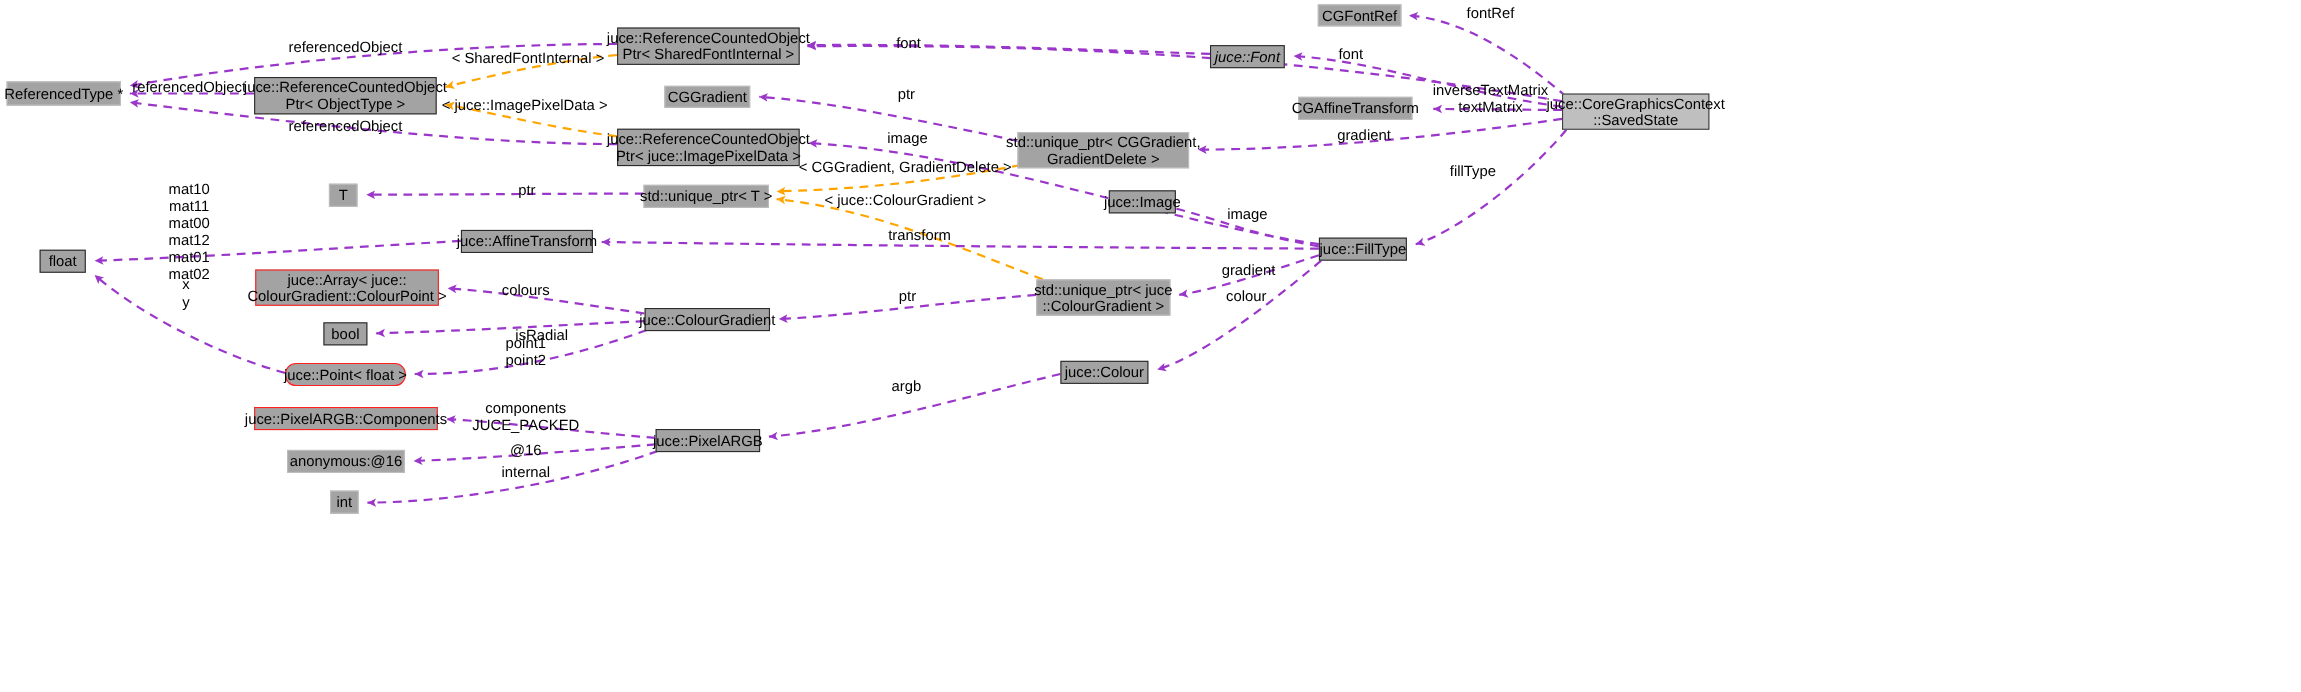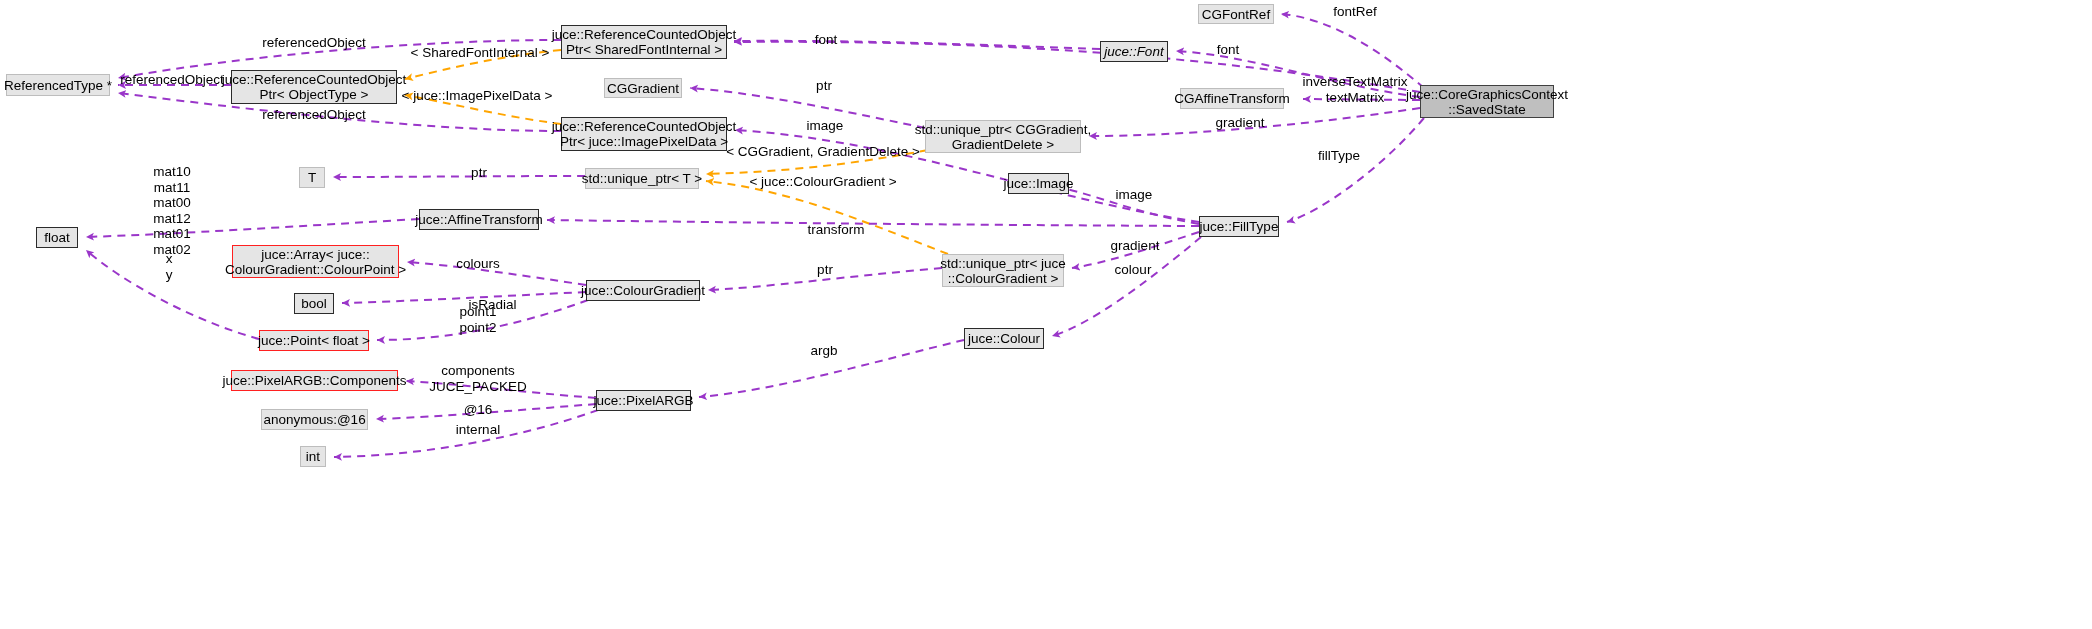--- a/index.html
+++ b/index.html
@@ -15,21 +15,21 @@
   .node{
     position:absolute;
     box-sizing:border-box;
     display:flex;
     align-items:center;
     justify-content:center;
     text-align:center;
     font-size:13.5px;
     line-height:15px;
     color:#000000;
-    background:#e5e5e5;
+    background:#a3a3a3;
     white-space:pre;
     padding:1px 4px;
   }
   .node.solid{border:1.6px solid #2b2b2b;}
   .node.light{border:1.1px solid #bdbdbd;}
   .node.red{border:1.6px solid #ff2020;}
   .node.current{border:1.6px solid #404040;background:#bfbfbf;}
   .elabel{
     position:absolute;
     font-size:13.5px;
@@ -108,21 +108,21 @@
       <div class="node solid" style="left: 966px; top: 173px; width: 61px; height: 21px; margin-left: 42px;">juce::Image</div>
       <div class="node solid" style="left: 419px; top: 209px; width: 120px; height: 21px;">juce::AffineTransform</div>
       <div class="node solid" style="left: 1199px; top: 216px; width: 80px; height: 21px;">juce::FillType</div>
       <div class="node solid" style="left: 36px; top: 227px; width: 42px; height: 21px;">float</div>
       <div class="node red" style="left: 232px; top: 245px; width: 167px; height: 33px;">juce::Array&lt; juce::
 ColourGradient::ColourPoint &gt;</div>
       <div class="node light" style="left: 942px; top: 254px; width: 122px; height: 33px;">std::unique_ptr&lt; juce
 ::ColourGradient &gt;</div>
       <div class="node solid" style="left: 586px; top: 280px; width: 114px; height: 21px;">juce::ColourGradient</div>
       <div class="node solid" style="left: 294px; top: 293px; width: 40px; height: 21px;">bool</div>
-      <div class="node red" style="left: 259px; top: 330px; width: 110px; height: 21px;">juce::Point&lt; float &gt;</div>
+      <div class="node red" style="left: 259px; top: 330px; width: 110px; height: 21px; border-radius: 10px;">juce::Point&lt; float &gt;</div>
       <div class="node solid" style="left: 964px; top: 328px; width: 80px; height: 21px;">juce::Colour</div>
       <div class="node red" style="left: 231px; top: 370px; width: 167px; height: 21px;">juce::PixelARGB::Components</div>
       <div class="node solid" style="left: 596px; top: 390px; width: 95px; height: 21px;">juce::PixelARGB</div>
       <div class="node light" style="left: 261px; top: 409px; width: 107px; height: 21px;">anonymous:@16</div>
       <div class="node light" style="left: 300px; top: 446px; width: 26px; height: 21px;">int</div>
     </div>
   <div id="label-layer">
       <div class="elabel" style="left: 314px; top: 35px;">referencedObject</div>
       <div class="elabel" style="left: 172px; top: 72px;">referencedObject</div>
       <div class="elabel" style="left: 314px; top: 107px;">referencedObject</div>
@@ -140,21 +140,21 @@
       <div class="elabel" style="left: 823px; top: 144px;">&lt; CGGradient, GradientDelete &gt;</div>
       <div class="elabel" style="left: 823px; top: 174px;">&lt; juce::ColourGradient &gt;</div>
       <div class="elabel" style="left: 172px; top: 164px;">mat10
 mat11
 mat00
 mat12
 mat01
 mat02</div>
       <div class="elabel" style="left: 479px; top: 165px;">ptr</div>
       <div class="elabel" style="left: 1134px; top: 187px;">image</div>
-      <div class="elabel" style="left: 824px; top: 222px; padding-left: 24px;">transform</div>
+      <div class="elabel" style="left: 824px; top: 206px; padding-left: 24px;">transform</div>
       <div class="elabel" style="left: 1135px; top: 238px;">gradient</div>
       <div class="elabel" style="left: 169px; top: 251px;">x
 y</div>
       <div class="elabel" style="left: 478px; top: 256px;">colours</div>
       <div class="elabel" style="left: 825px; top: 262px;">ptr</div>
       <div class="elabel" style="left: 1133px; top: 262px;">colour</div>
       <div class="elabel" style="left: 477px; top: 297px; padding-left: 31px;">isRadial</div>
       <div class="elabel" style="left: 478px; top: 304px;">point1
 point2</div>
       <div class="elabel" style="left: 824px; top: 343px;">argb</div>

